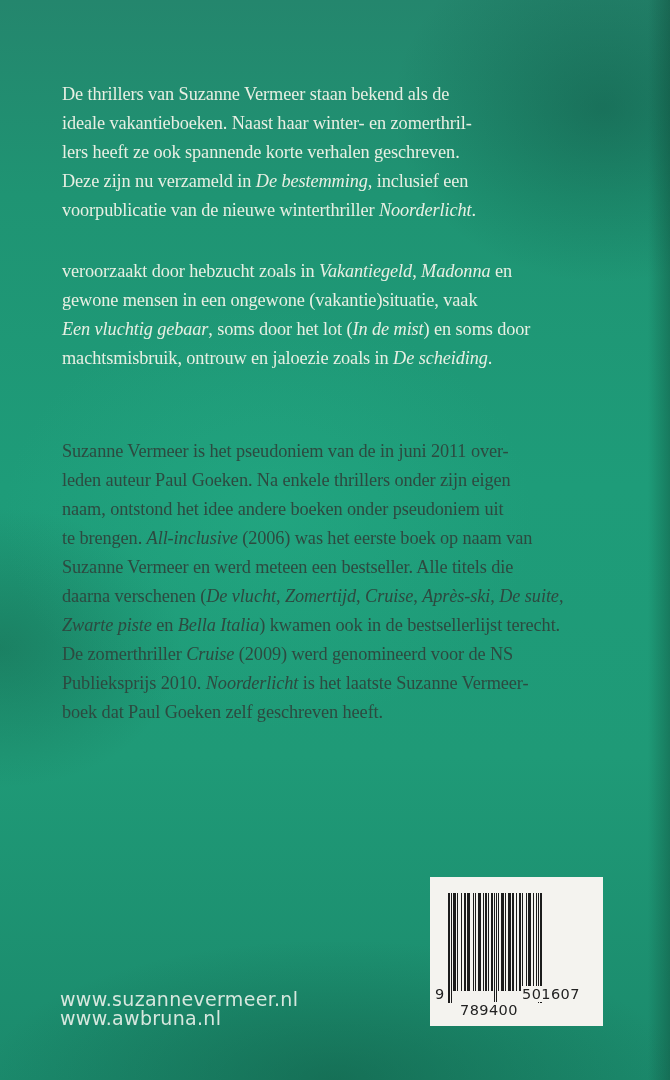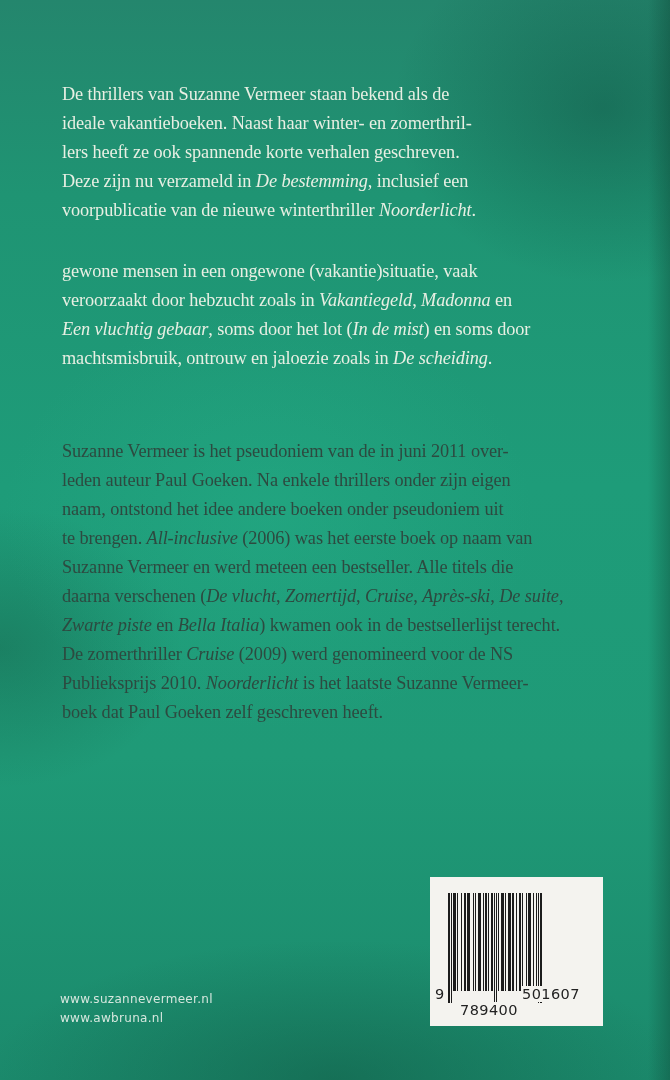--- a/index.html
+++ b/index.html
@@ -26,21 +26,21 @@
   .line { display: block; white-space: nowrap; }
   .light { color: #e8efe3; }
   .dark { color: #2d4a40; }
   .p1 { position: absolute; top: 8px; }
   .p2 { position: absolute; top: 185px; }
   .p3 { position: absolute; top: 365px; }
   i { }
   .links {
     position: absolute; left: 60px; top: 990px;
     font-family: "DejaVu Sans", "Liberation Sans", sans-serif;
-    font-size: 12px; line-height: 19px; color: #d6e7de; letter-spacing: 0.3px;
+    font-size: 19px; line-height: 19px; color: #d6e7de; letter-spacing: 0.3px;
   }
   .barcode-box {
     position: absolute; left: 430px; top: 877px; width: 173px; height: 149px;
     background: #f4f3ef;
   }
   .bars {
     position: absolute; left: 18px; top: 16px; width: 137px; height: 110px;
     display: flex; align-items: flex-start;
   }
   .bars span { display: block; height: 98px; background: #1c1c1c; }
@@ -63,22 +63,22 @@
 
   <p class="para p1 light">
     <span class="line"><span>De thrillers van Suzanne Vermeer staan bekend als de</span></span>
     <span class="line"><span>ideale vakantieboeken. Naast haar winter- en zomerthril-</span></span>
     <span class="line"><span>lers heeft ze ook spannende korte verhalen geschreven.</span></span>
     <span class="line"><span>Deze zijn nu verzameld in </span><i>De bestemming</i><span>,  inclusief een</span></span>
     <span class="line"><span>voorpublicatie van de nieuwe winterthriller </span><i>Noorderlicht</i><span>.</span></span>
   </p>
 
   <p class="para p2 light">
+    <span class="line"><span>veroorzaakt door hebzucht zoals in </span><i>Vakantiegeld</i><span>, </span><i>Madonna</i><span> en</span></span>
     <span class="line"><span>gewone mensen in een ongewone (vakantie)situatie, vaak</span></span>
-    <span class="line"><span>veroorzaakt door hebzucht zoals in </span><i>Vakantiegeld</i><span>, </span><i>Madonna</i><span> en</span></span>
     <span class="line"><i>Een vluchtig gebaar</i><span>, soms door het lot (</span><i>In de mist</i><span>) en soms door</span></span>
     <span class="line"><span>machtsmisbruik, ontrouw en jaloezie zoals in </span><i>De scheiding</i><span>.</span></span>
   </p>
 
   <p class="para p3 dark">
     <span class="line"><span>Suzanne Vermeer is het pseudoniem van de in juni 2011 over-</span></span>
     <span class="line"><span>leden auteur Paul Goeken. Na enkele thrillers onder zijn eigen</span></span>
     <span class="line"><span>naam, ontstond het idee andere boeken onder pseudoniem uit</span></span>
     <span class="line"><span>te brengen. </span><i>All-inclusive</i><span> (2006) was het eerste boek op naam van</span></span>
     <span class="line"><span>Suzanne Vermeer en werd meteen een bestseller. Alle titels die</span></span>

